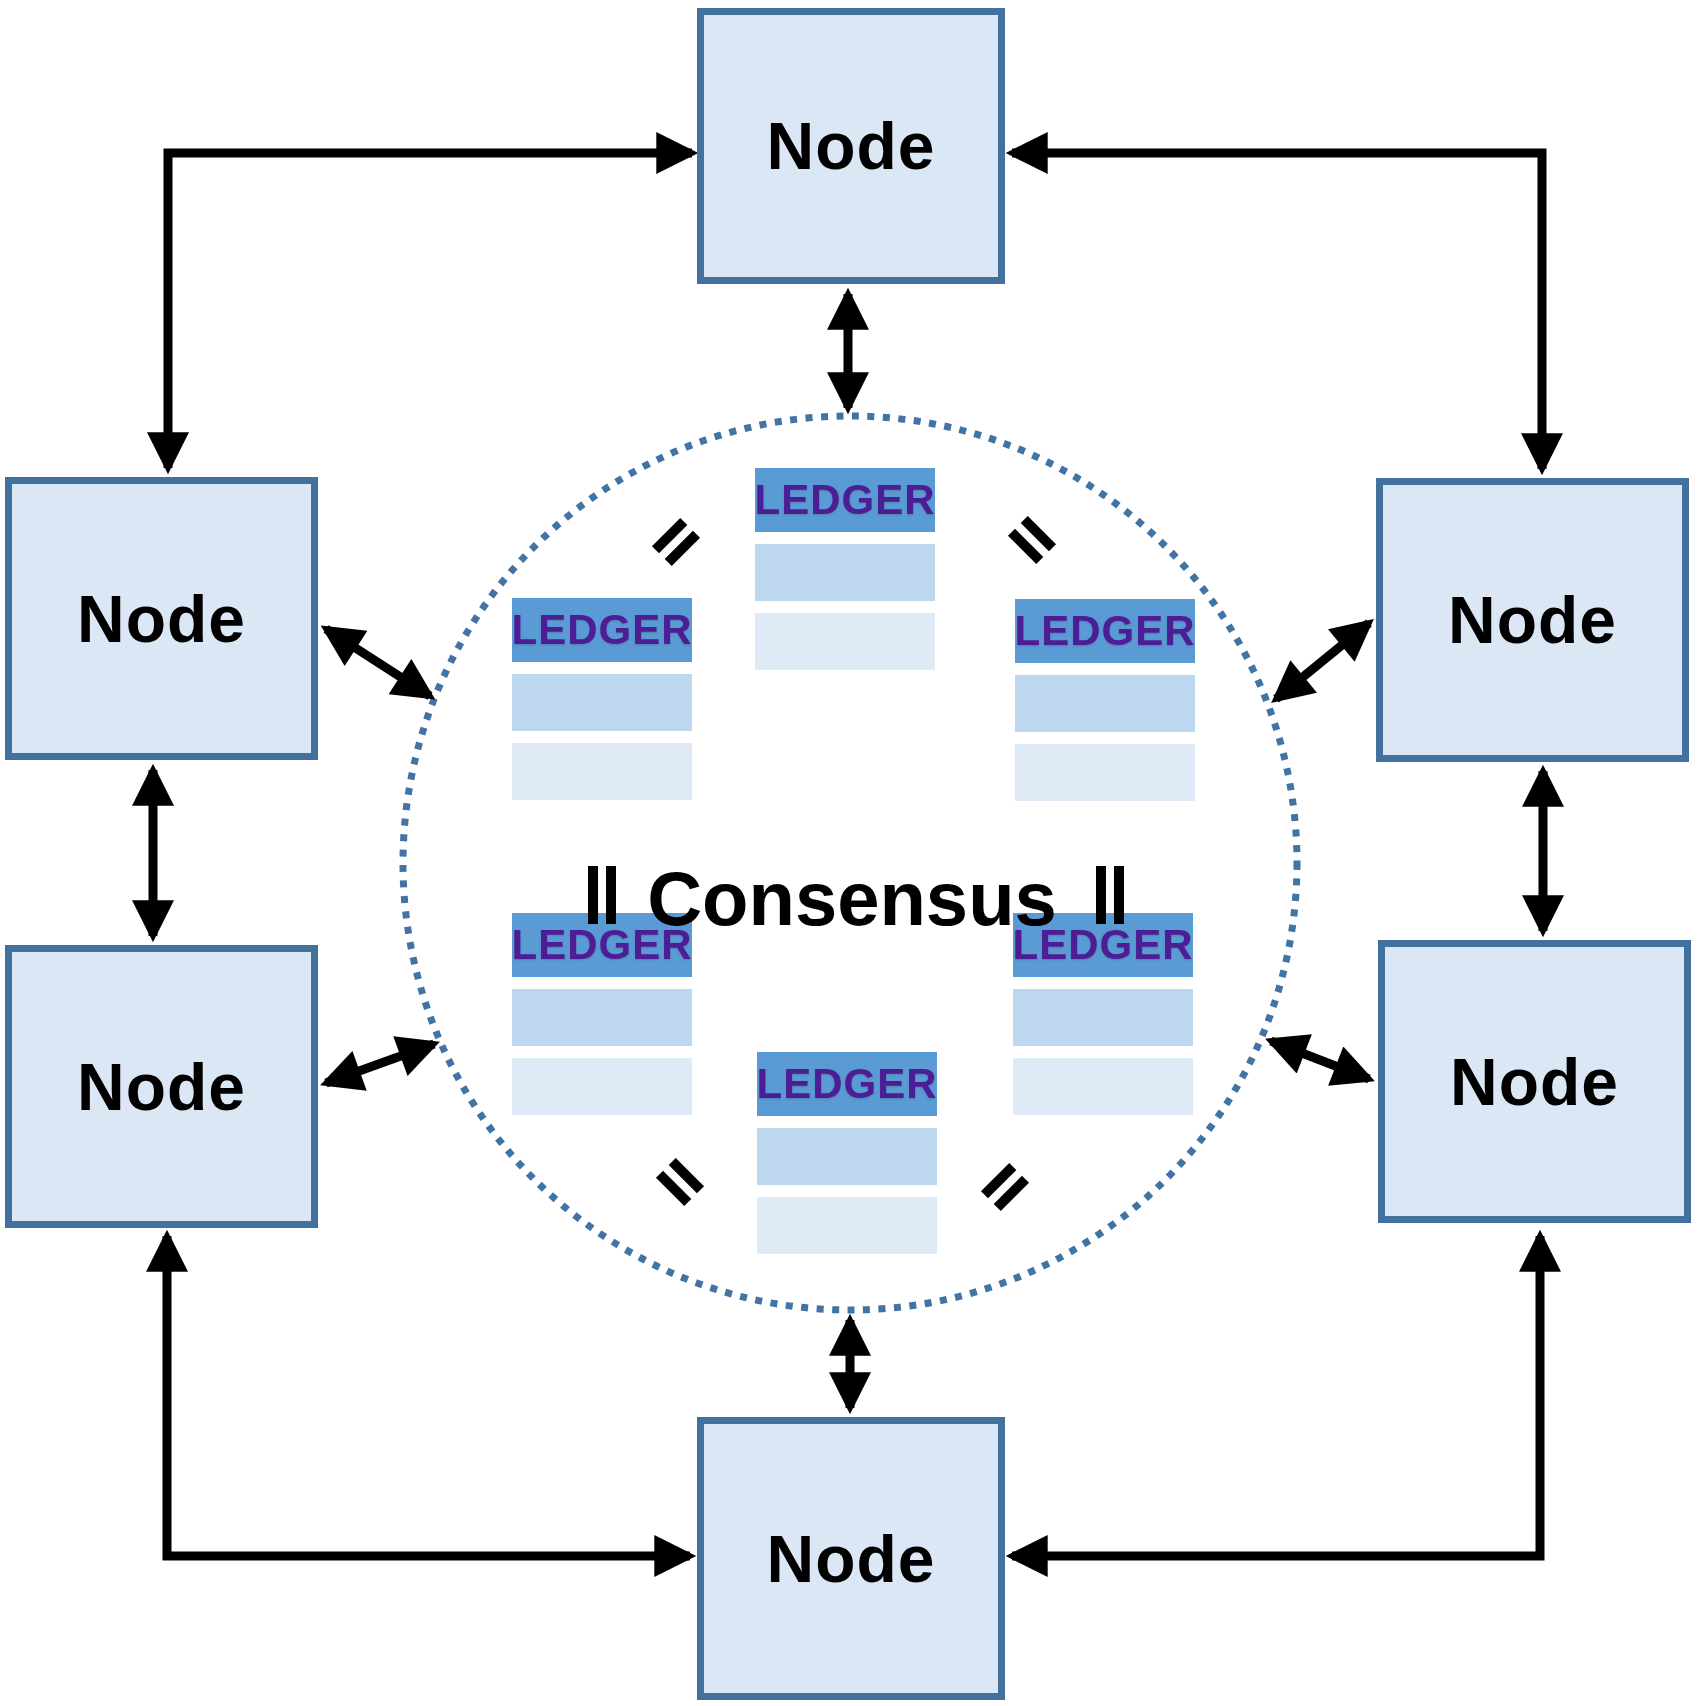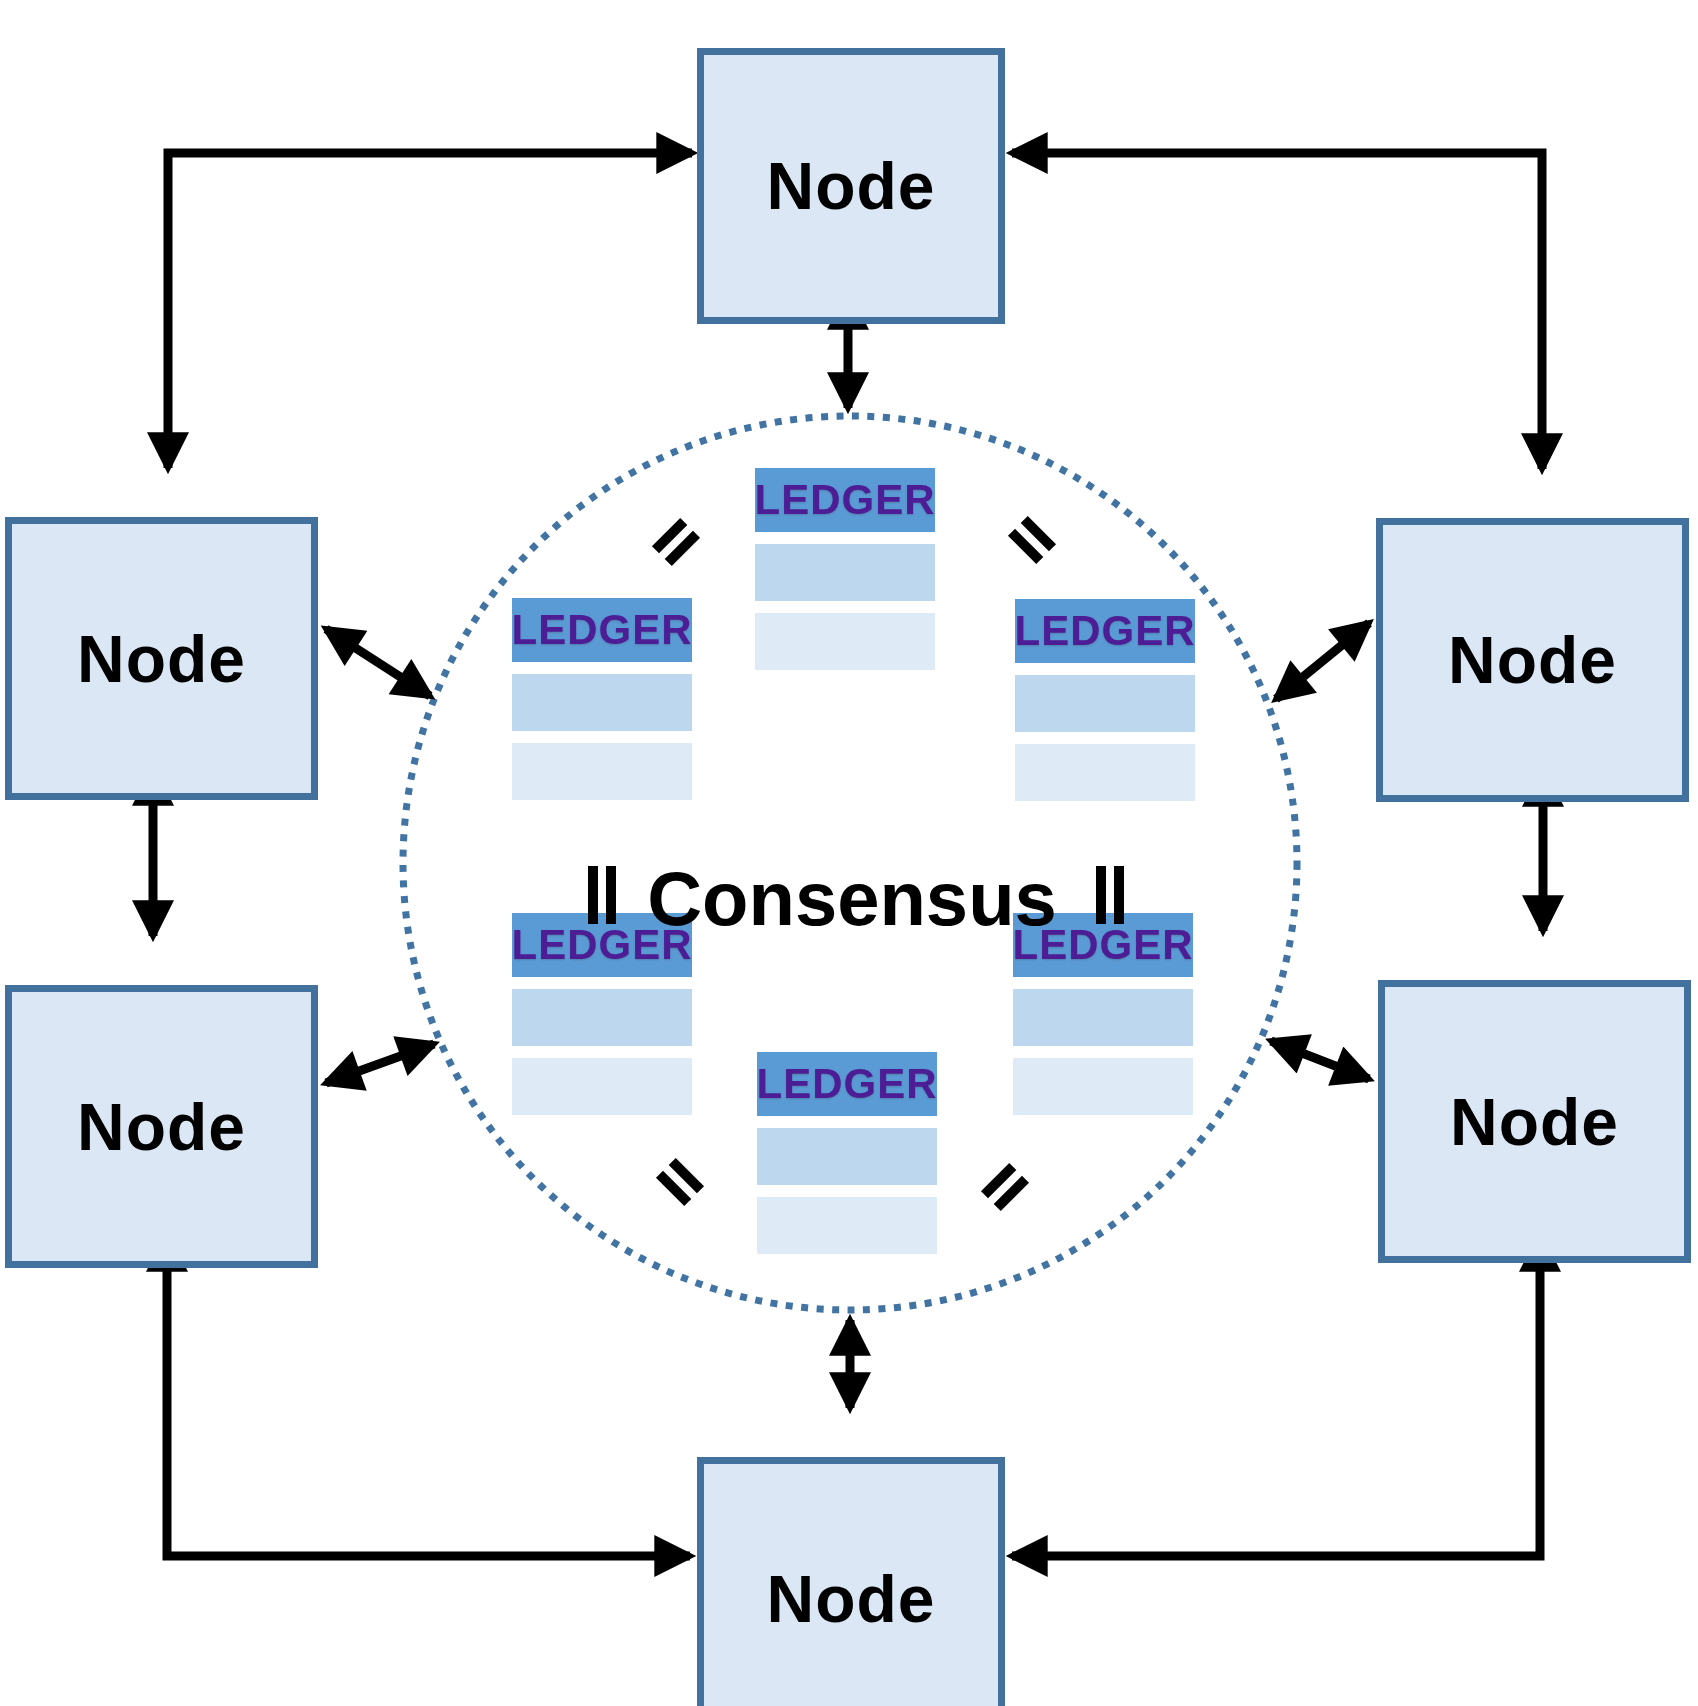--- a/index.html
+++ b/index.html
@@ -22,21 +22,20 @@
   }
   #connector-layer{position:absolute;left:0;top:0;width:1698px;height:1706px;}
   .node{
     position:absolute;
     background:var(--node_fill);
     border:7px solid var(--node_border);
     box-sizing:border-box;
     display:flex;align-items:center;justify-content:center;
     font-size:66px;font-weight:bold;color:var(--text);
     letter-spacing:1px;
-    margin-top:40px;
   }
   .node-top        {left:697px;top:8px;   width:308px;height:276px;}
   .node-upper-left {left:5px;  top:477px; width:313px;height:283px;}
   .node-upper-right{left:1376px;top:478px;width:313px;height:284px;}
   .node-lower-left {left:5px;  top:945px; width:313px;height:283px;}
   .node-lower-right{left:1378px;top:940px;width:313px;height:283px;}
   .node-bottom     {left:697px;top:1417px;width:308px;height:283px;}
 
   .ledger{position:absolute;width:180px;}
   .ledger-header{

